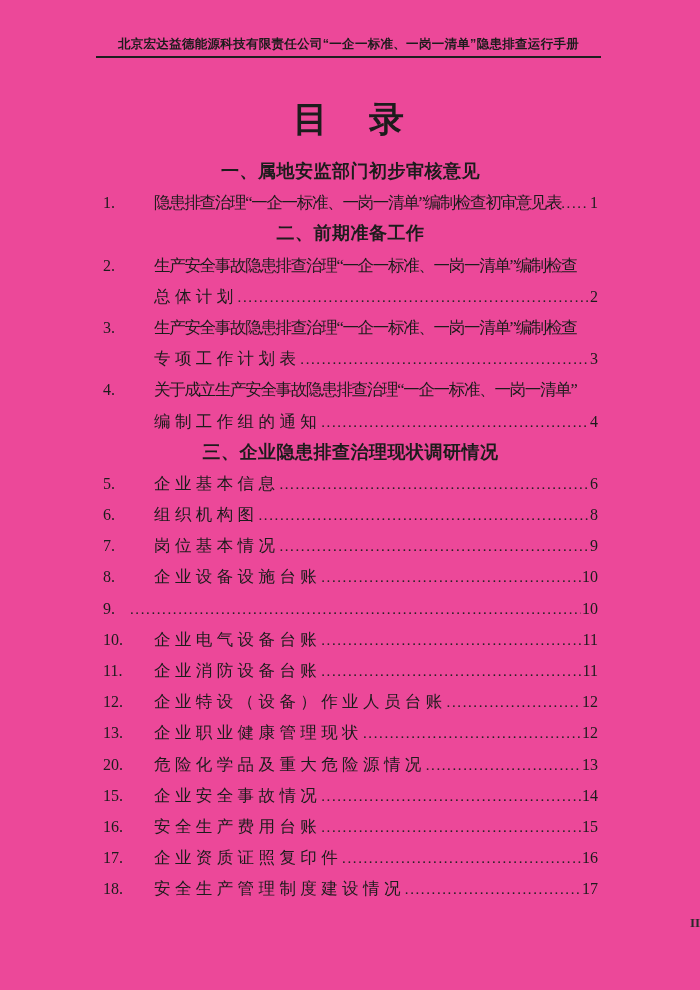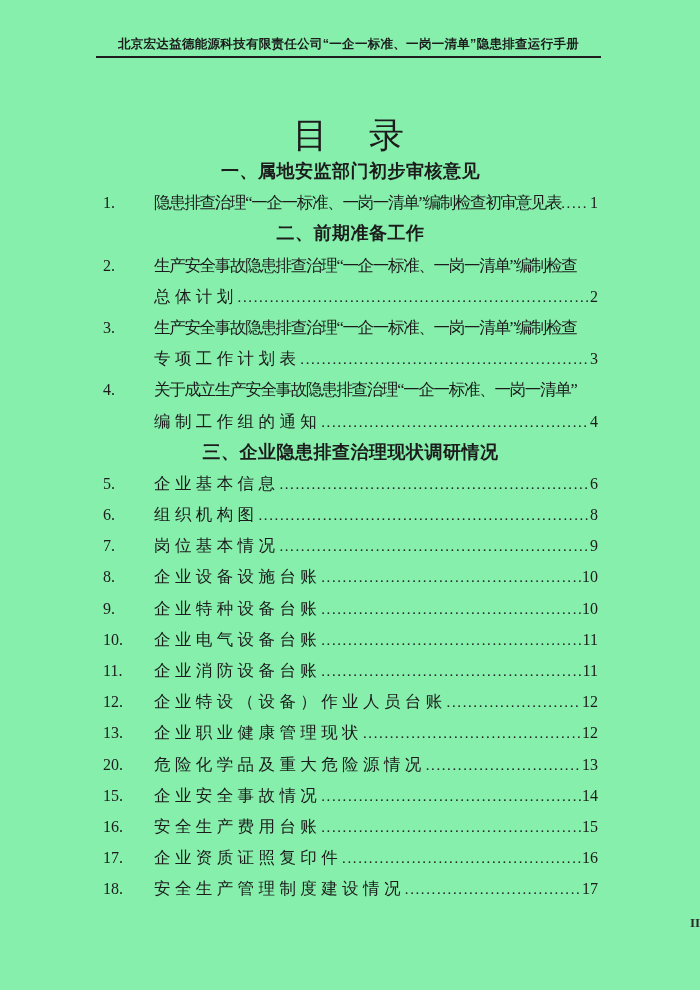--- a/index.html
+++ b/index.html
@@ -1,39 +1,39 @@
 <!DOCTYPE html>
 <html><head>
 <meta charset="utf-8">
 <style>
   html,body{margin:0;padding:0;background:#ffffff;}
   body{
     width:700px;height:990px;overflow:hidden;position:relative;
     font-family:"Liberation Serif","DejaVu Serif",serif;
     color:#1c1c1c;
   }
-  .page{position:absolute;inset:0;background:#86efac;}
+  .page{position:absolute;inset:0;background:#ec4899;}
 
   
   .header{
     position:absolute;top:37px;left:96px;right:99px;
     text-align:center;
     font-family:"Liberation Sans","DejaVu Sans",sans-serif;
     font-weight:bold;font-size:12.5px;line-height:15px;
     letter-spacing:0.3px;
     padding-bottom:4px;
     border-bottom:2px solid #1e1e1e;
     white-space:nowrap;
   }
 
   
   .doc-title{
-    position:absolute;top:99px;left:0;right:0;margin:16px;
+    position:absolute;top:99px;left:0;right:0;margin:0;
     text-align:center;
-    font-size:35px;font-weight:normal;line-height:42px;
+    font-size:35px;font-weight:bold;line-height:42px;
     letter-spacing:3px;
   }
 
   
   .toc{position:absolute;top:156px;left:103px;width:495px;}
   .sec{
     font-weight:bold;font-size:18px;
     height:31.2px;line-height:31.2px;
     letter-spacing:0.5px;white-space:nowrap;text-align:center;
   }
@@ -151,21 +151,20 @@
 
     <div class="item">
       <span class="num">8.</span>
       <span class="t">企业设备设施台账</span>
       <span class="leader"></span>
       <span class="pg">10</span>
     </div>
 
     <div class="item">
       <span class="num">9.</span>
-      <span class="t">企业特种设备台账</span>
       <span class="leader"></span>
       <span class="pg">10</span>
     </div>
 
     <div class="item">
       <span class="num">10.</span>
       <span class="t">企业电气设备台账</span>
       <span class="leader"></span>
       <span class="pg">11</span>
     </div>

